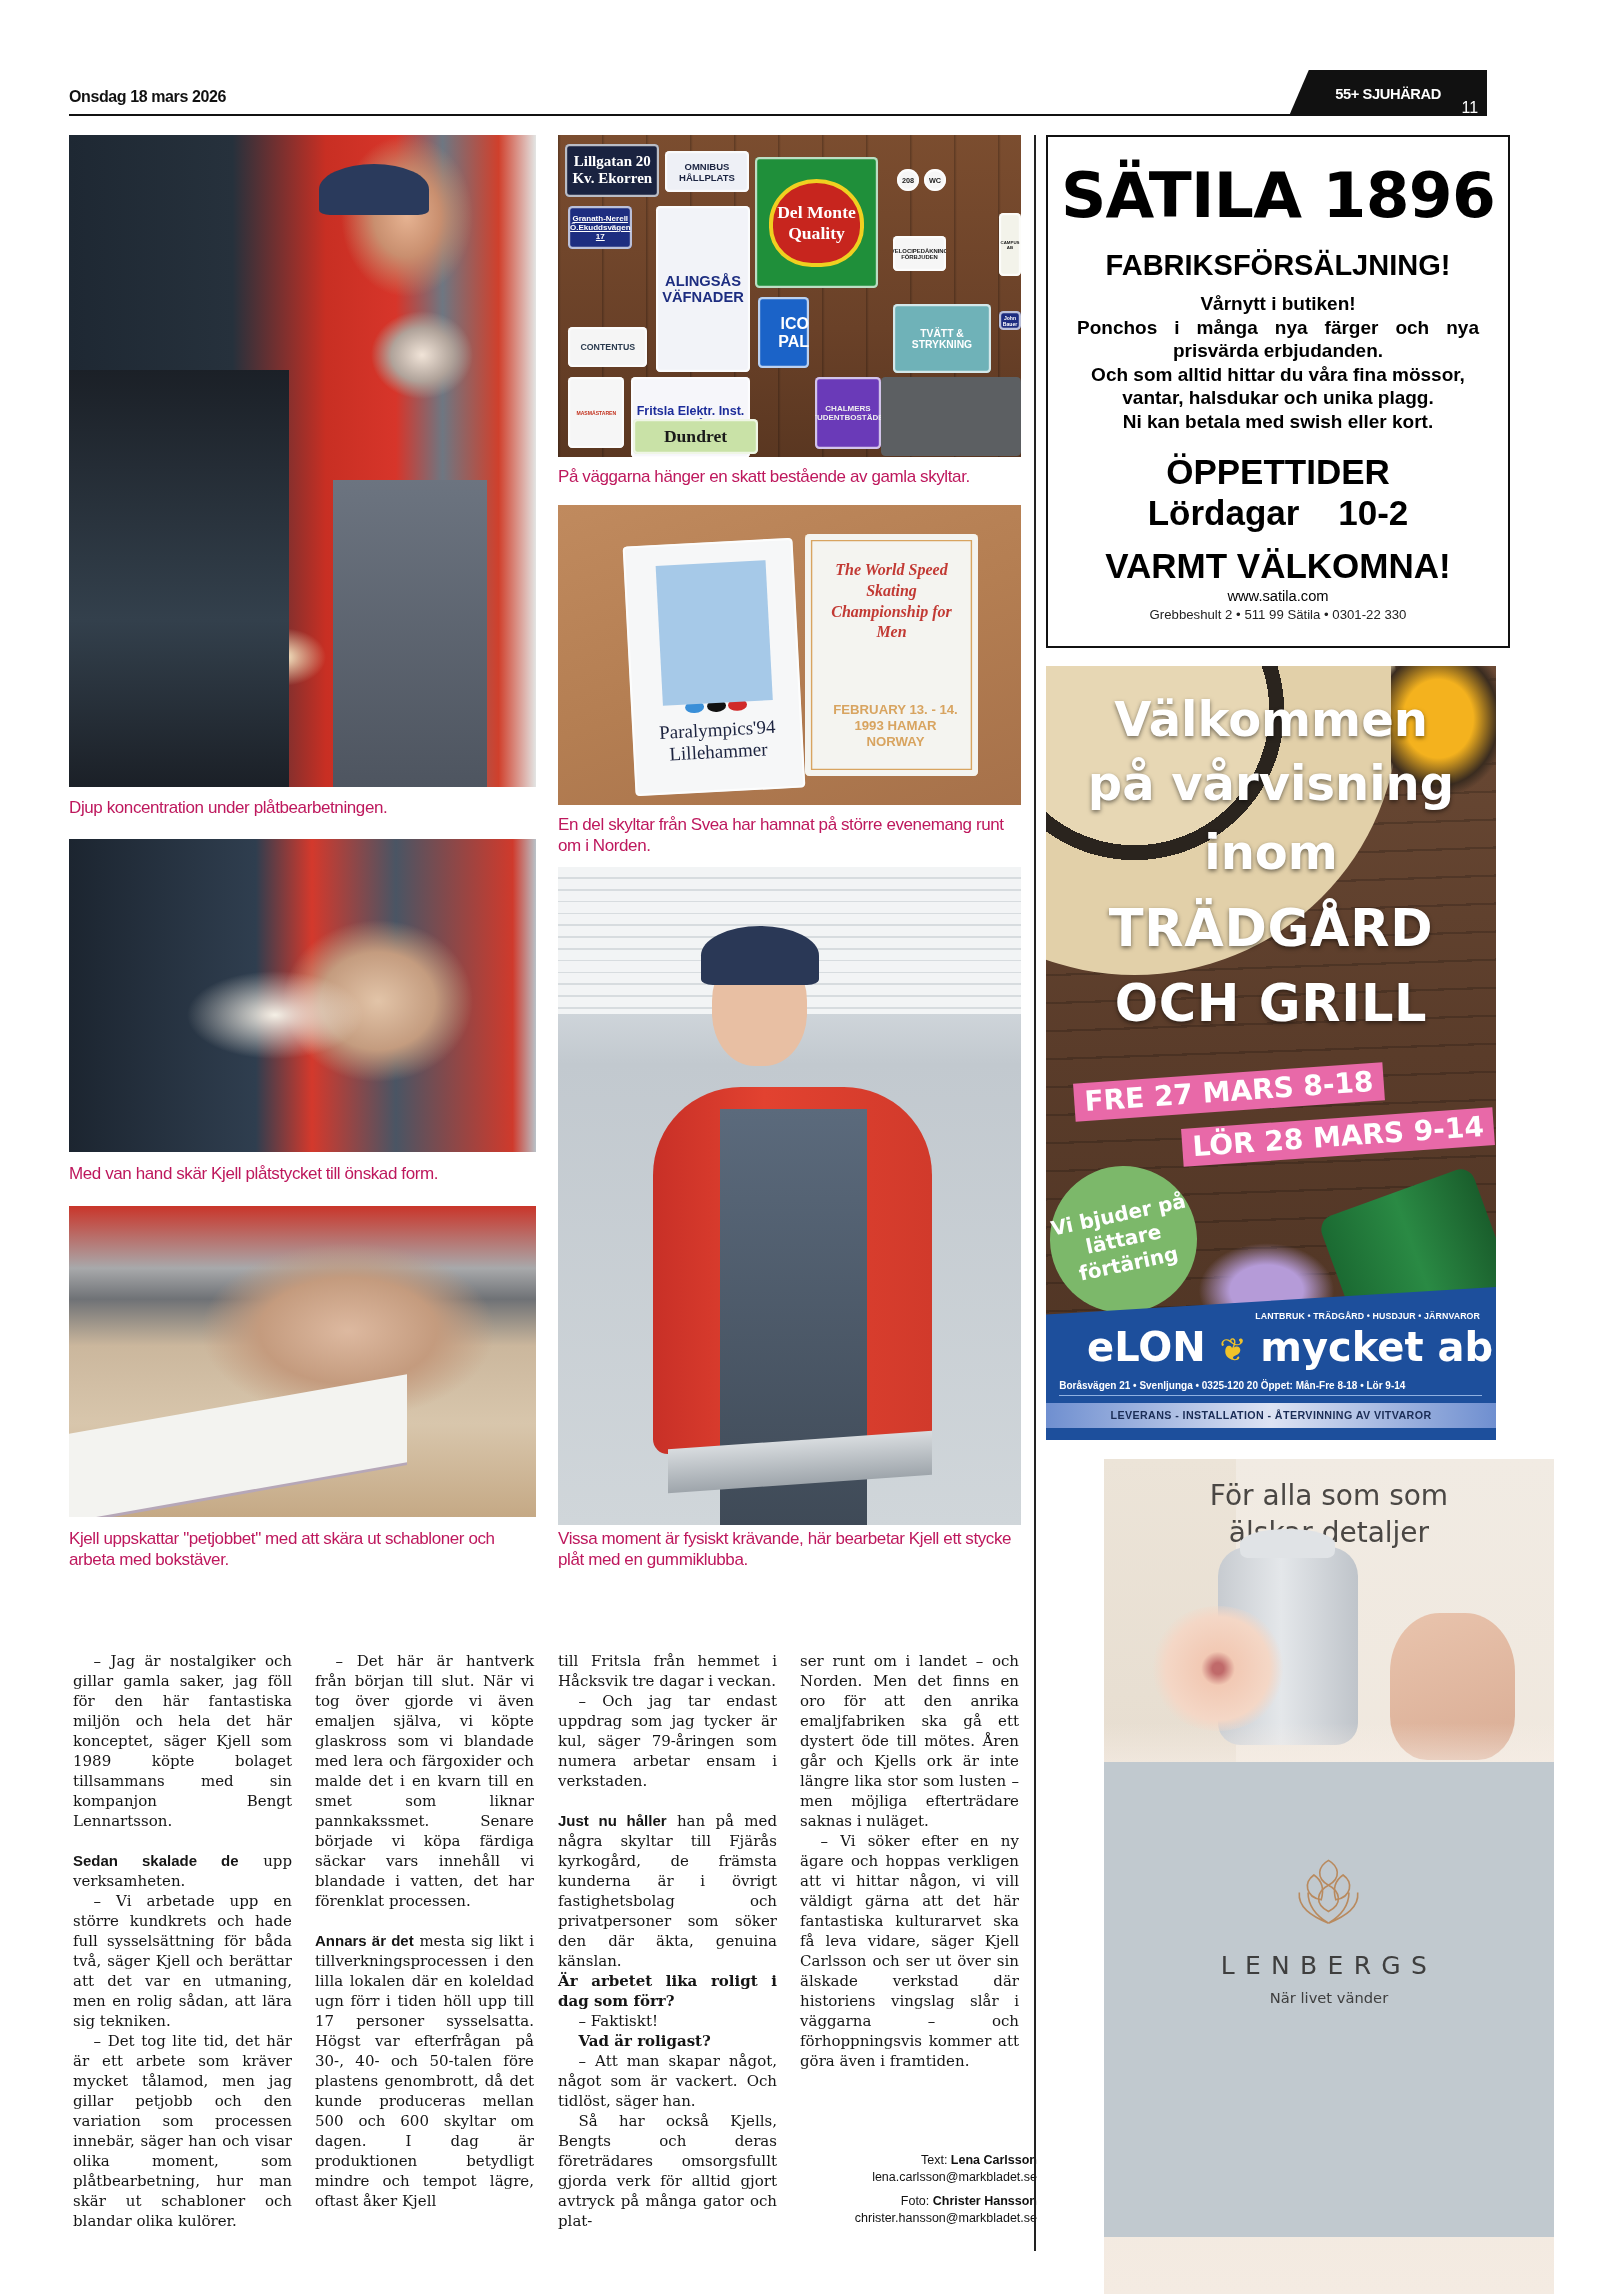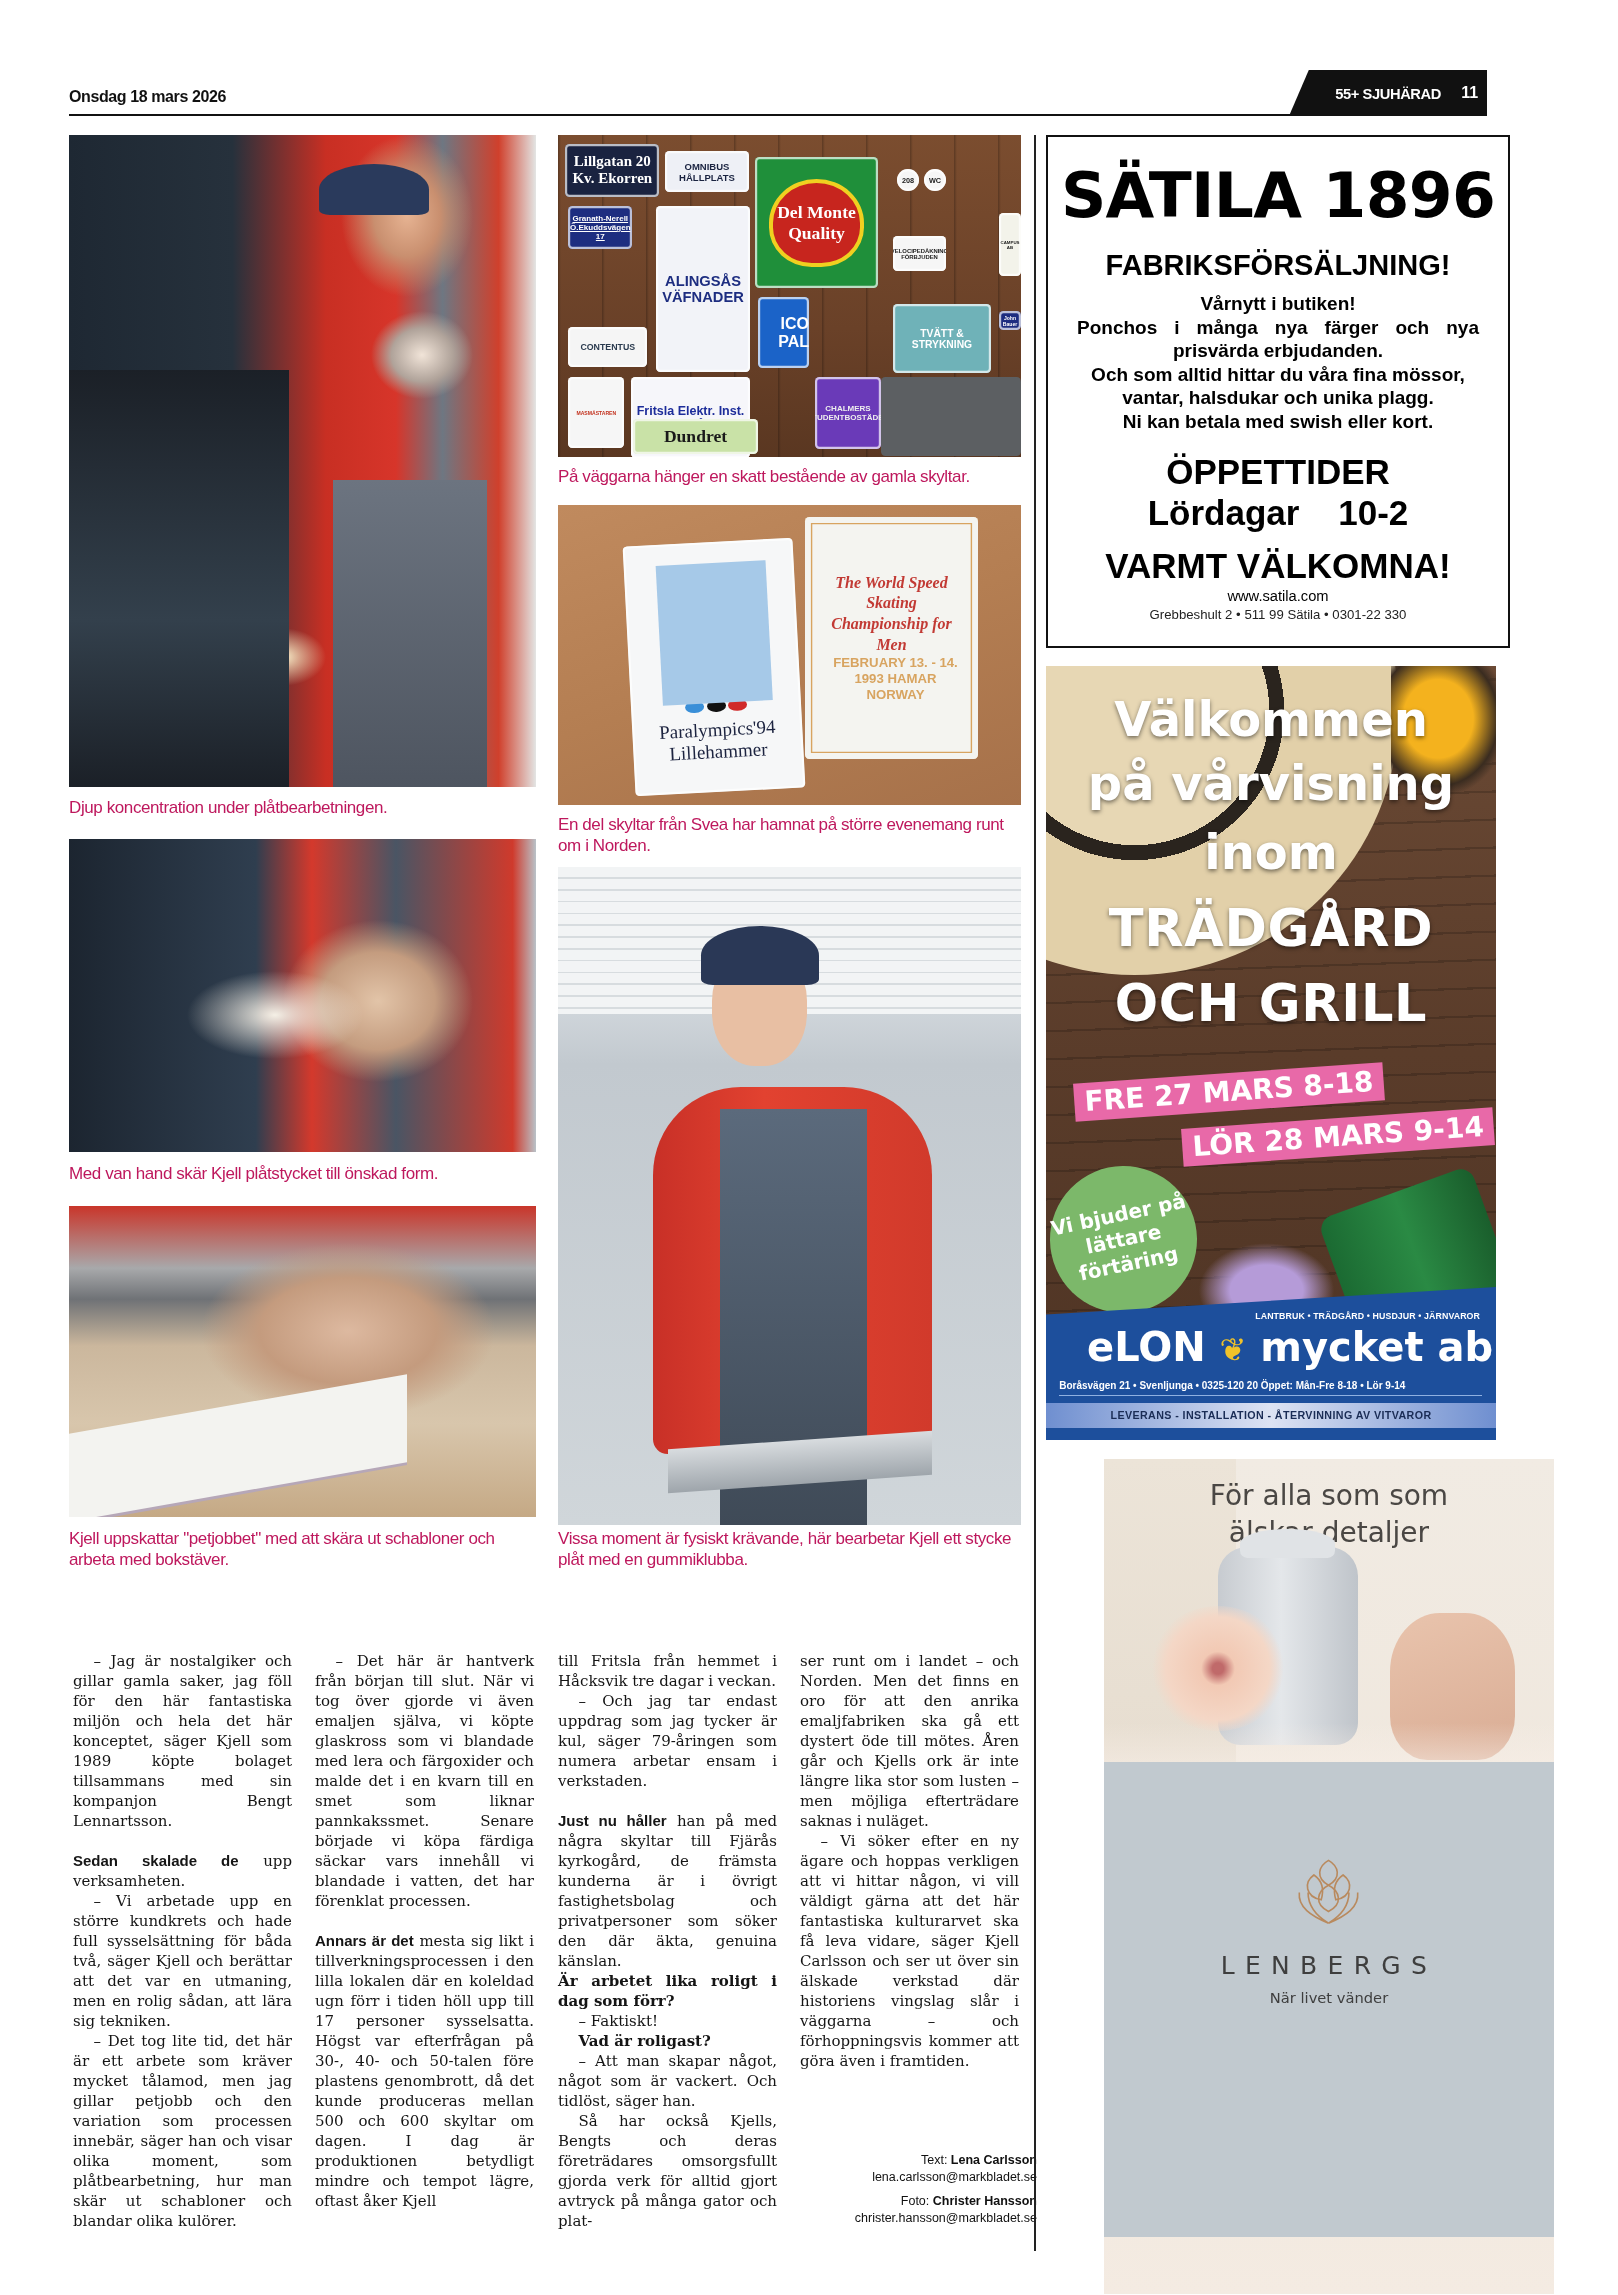--- a/index.html
+++ b/index.html
@@ -4,21 +4,21 @@
 <style>
   * { box-sizing: border-box; margin: 0; padding: 0; }
   html, body { width: 1619px; height: 2295px; background: #ffffff; overflow: hidden; }
   body { position: relative; font-family: "Liberation Sans", sans-serif; color: #111; }
 
   
   .header { position: absolute; left: 69px; top: 76px; width: 1418px; height: 40px; border-bottom: 2.2px solid #111; }
   .header-date { position: absolute; left: 0; top: 11.8px; font-family: "Liberation Sans", sans-serif; font-size: 16px; font-weight: bold; letter-spacing: -0.4px; }
   .header-tab { position: absolute; right: 0; top: -5.9px; width: 198px; height: 46px; background: #111; clip-path: polygon(10% 0, 100% 0, 100% 100%, 0 100%); color: #fff; }
   .header-section { position: absolute; right: 46px; top: 16px; font-size: 14.7px; font-weight: bold; letter-spacing: -0.4px; }
-  .header-page { position: absolute; right: 8.8px; top: 14px; font-size: 16px; font-weight: bold; }
+  .header-page { position: absolute; right: 8.8px; top: 29px; font-size: 16px; font-weight: normal; }
 
   
   .photo { position: absolute; overflow: hidden; }
   .caption { position: absolute; font-family: "Liberation Sans", sans-serif; font-size: 17px; line-height: 20.6px; color: #be185d; letter-spacing: -0.4px; }
 
   .ph1 { left: 69px; top: 135px; width: 467px; height: 652px;
     background:
       radial-gradient(ellipse 44px 29px at 213px 522px, #fff6d0 0%, rgba(255,240,200,0.6) 40%, rgba(0,0,0,0) 100%),
       radial-gradient(ellipse 66px 81px at 338px 81px, #e6b392 0%, #c98f6f 50%, rgba(0,0,0,0) 100%),
       radial-gradient(ellipse 51px 44px at 353px 220px, #f1e4d8 0%, #b0a39a 60%, rgba(0,0,0,0) 100%),
@@ -187,21 +187,21 @@
 <div class="photo ph5">
   <div class="sign" style="left:71px; top:37px; width:170px; height:250px; background:#f6f7f8; color:#1d2440; flex-direction:column; justify-content:flex-end; padding-bottom:29px; transform:rotate(-3deg);">
     <div style="position:absolute; left:32px; top:20.6px; width:110px; height:140px; background:#a6c9e8;"></div>
     <div style="display:flex; gap:2.9px; margin-bottom:7.3px;">
       <span style="width:19px;height:11.8px;background:#3a8fd8;border-radius:50%;"></span>
       <span style="width:19px;height:11.8px;background:#111;border-radius:50%;"></span>
       <span style="width:19px;height:11.8px;background:#d02a2a;border-radius:50%;"></span>
     </div>
     <div style="font-family:'Liberation Serif',serif; font-weight:normal; font-size:19px; line-height:22px; white-space:pre-line;">Paralympics'94 Lillehammer</div>
   </div>
-  <div class="sign" style="left:247px; top:12px; width:173px; height:242px; background:#f4f4f0; color:#c23a34; flex-direction:column; padding:26.4px 14.7px; box-shadow: inset 0 0 0 5.9px #f4f4f0, inset 0 0 0 7.3px #d8a460;">
+  <div class="sign" style="left:247px; top:29px; width:173px; height:242px; background:#f4f4f0; color:#c23a34; flex-direction:column; justify-content:space-between; padding:26.4px 14.7px; box-shadow: inset 0 0 0 5.9px #f4f4f0, inset 0 0 0 7.3px #d8a460;">
     <div style="font-family:'Liberation Serif',serif; font-style:italic; font-size:16px; line-height:20.6px;">The World Speed Skating Championship for Men</div>
     <div style="color:#d8a460; font-size:13.2px; line-height:16px;margin-left:8px;">FEBRUARY 13. - 14. 1993 HAMAR NORWAY</div>
   </div>
 </div>
 <div class="caption" style="left:558px; top:815px; width:463px;">En del skyltar från Svea har hamnat på större evenemang runt om i Norden.</div>
 
 <div class="photo ph6">
   <div class="wall"></div>
   <div class="body-red"></div>
   <div class="apron"></div>

